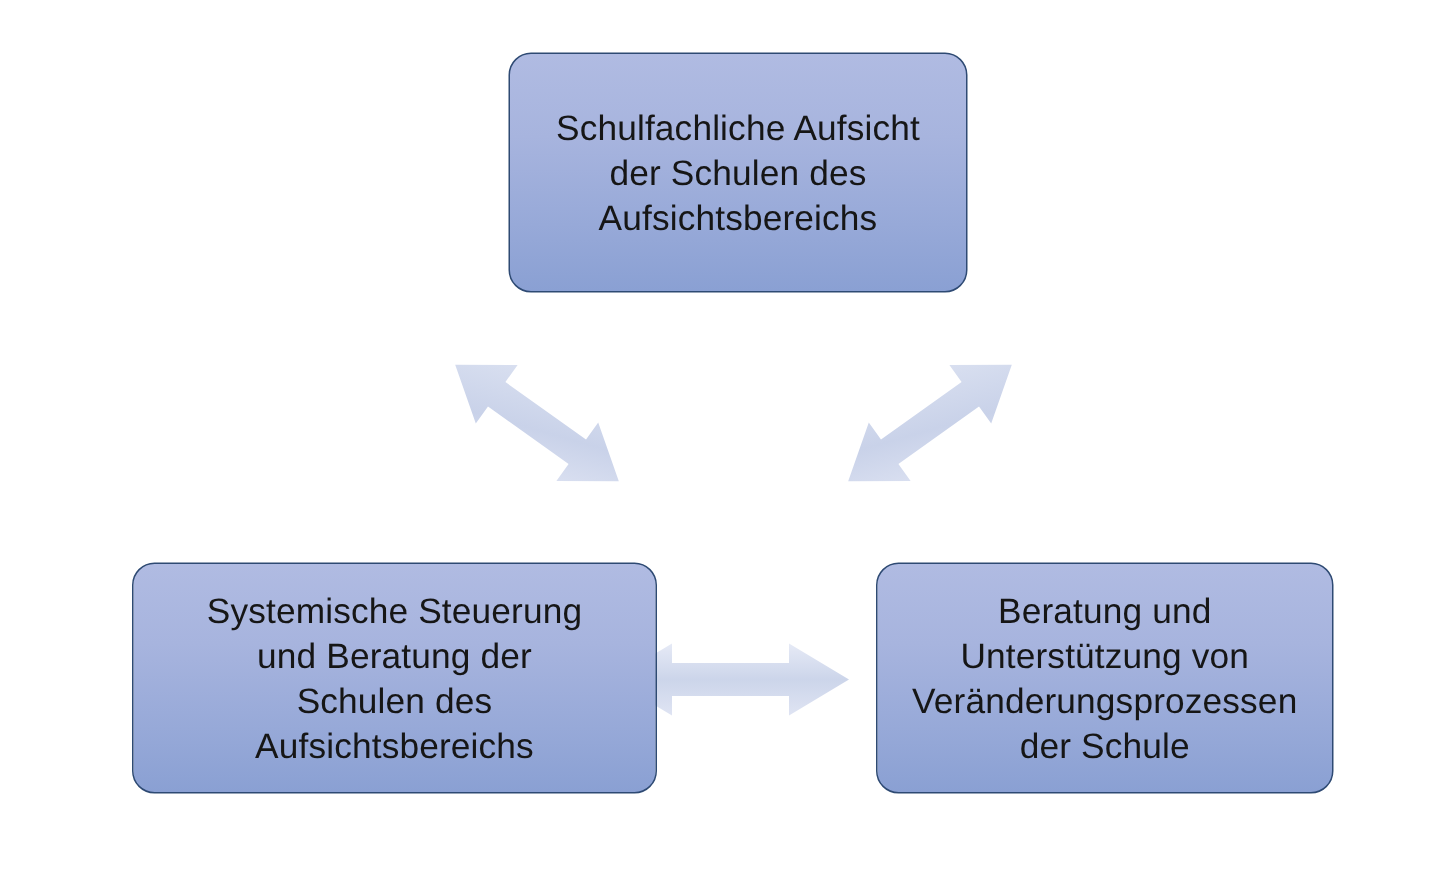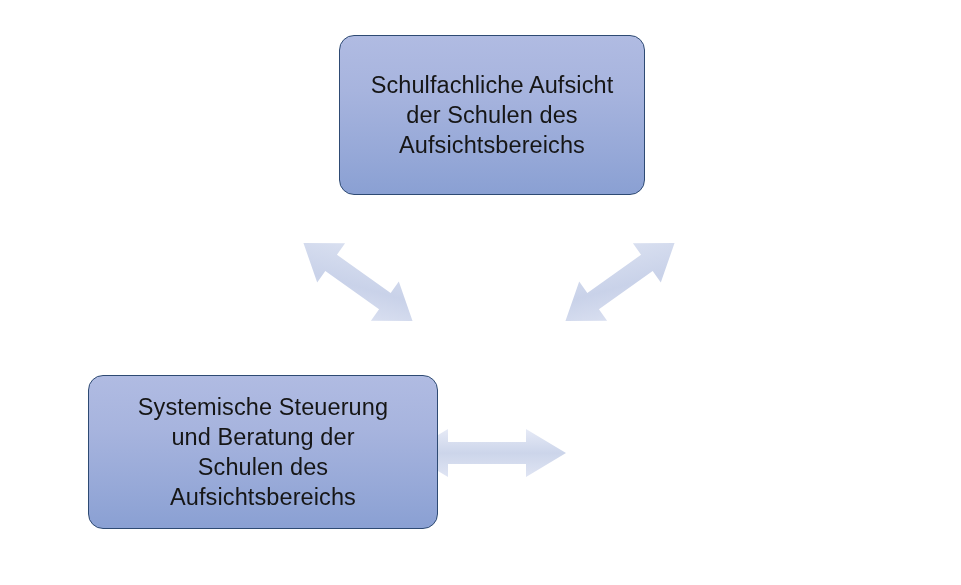--- a/index.html
+++ b/index.html
@@ -132,14 +132,20 @@
 Aufsichtsbereichs</span>
   </div>
 
   <div id="node-bottom-left" class="node">
     <span class="node-label">Systemische Steuerung
 und Beratung der
 Schulen des
 Aufsichtsbereichs</span>
   </div>
 
+  <div id="node-bottom-right" class="node">
+    <span class="node-label">Beratung und
+Unterstützung von
+Veränderungsprozessen
+der Schule</span>
+  </div>
 
 </div>
 
 </body></html>

